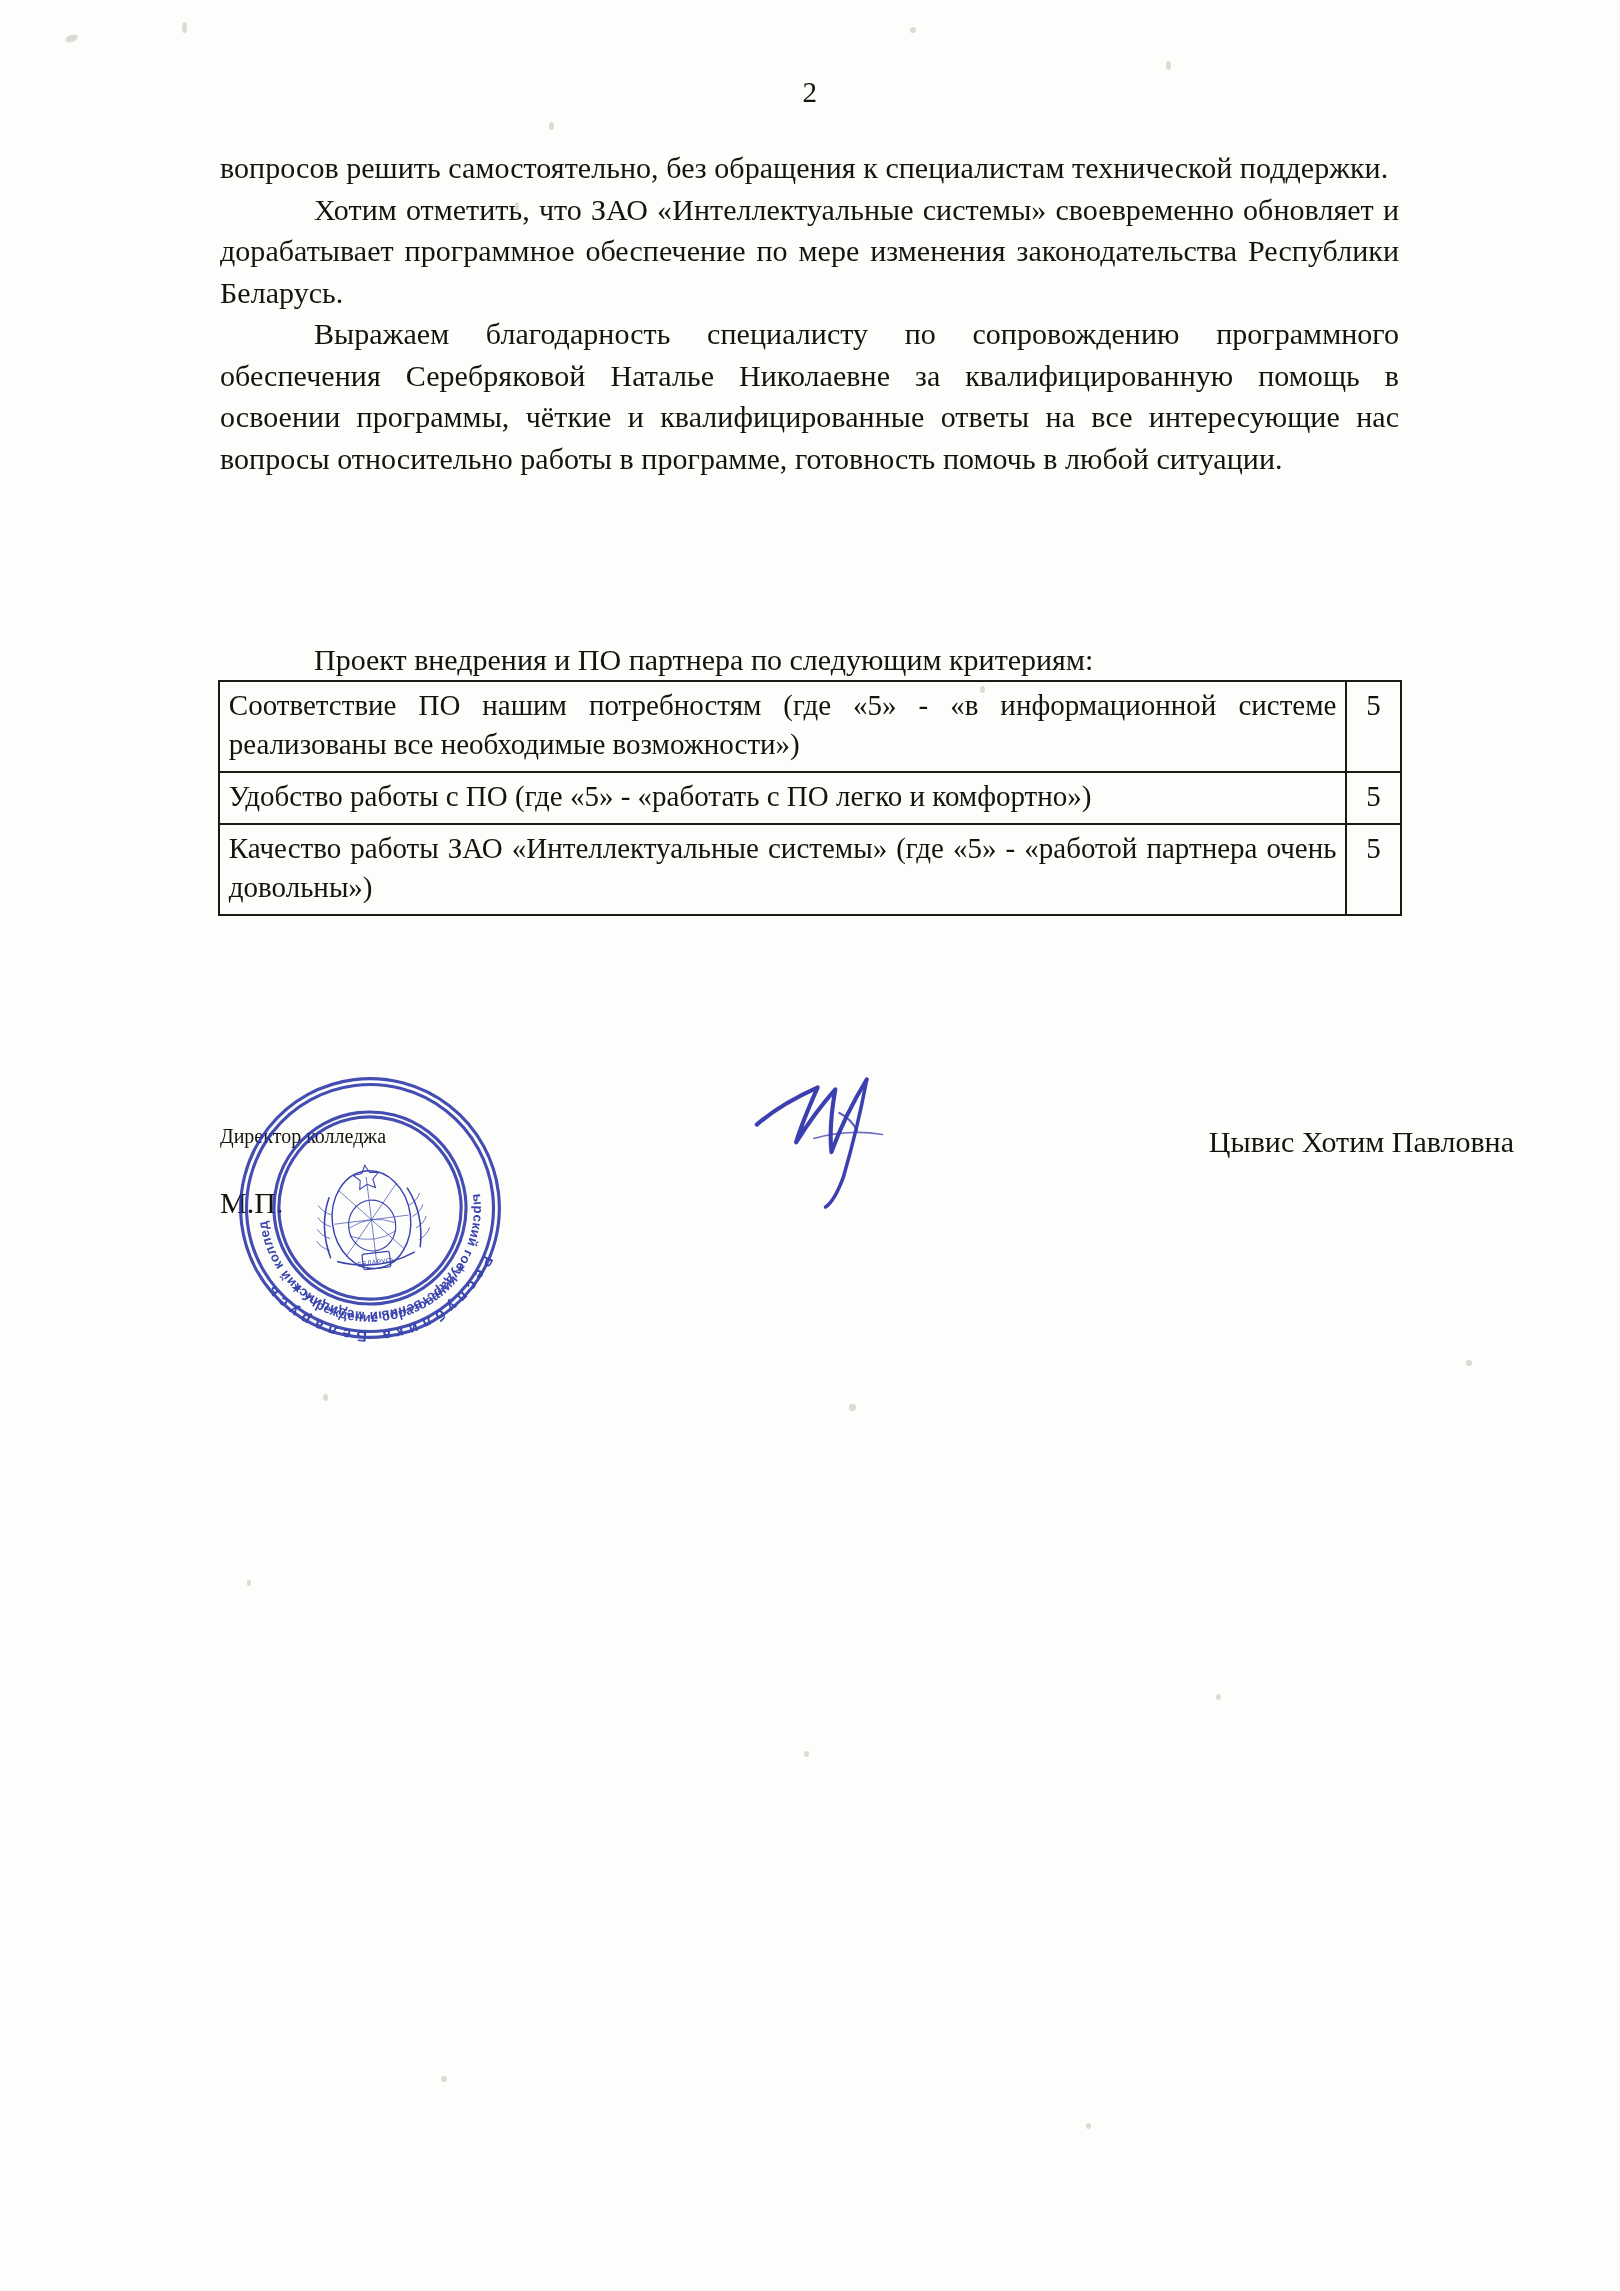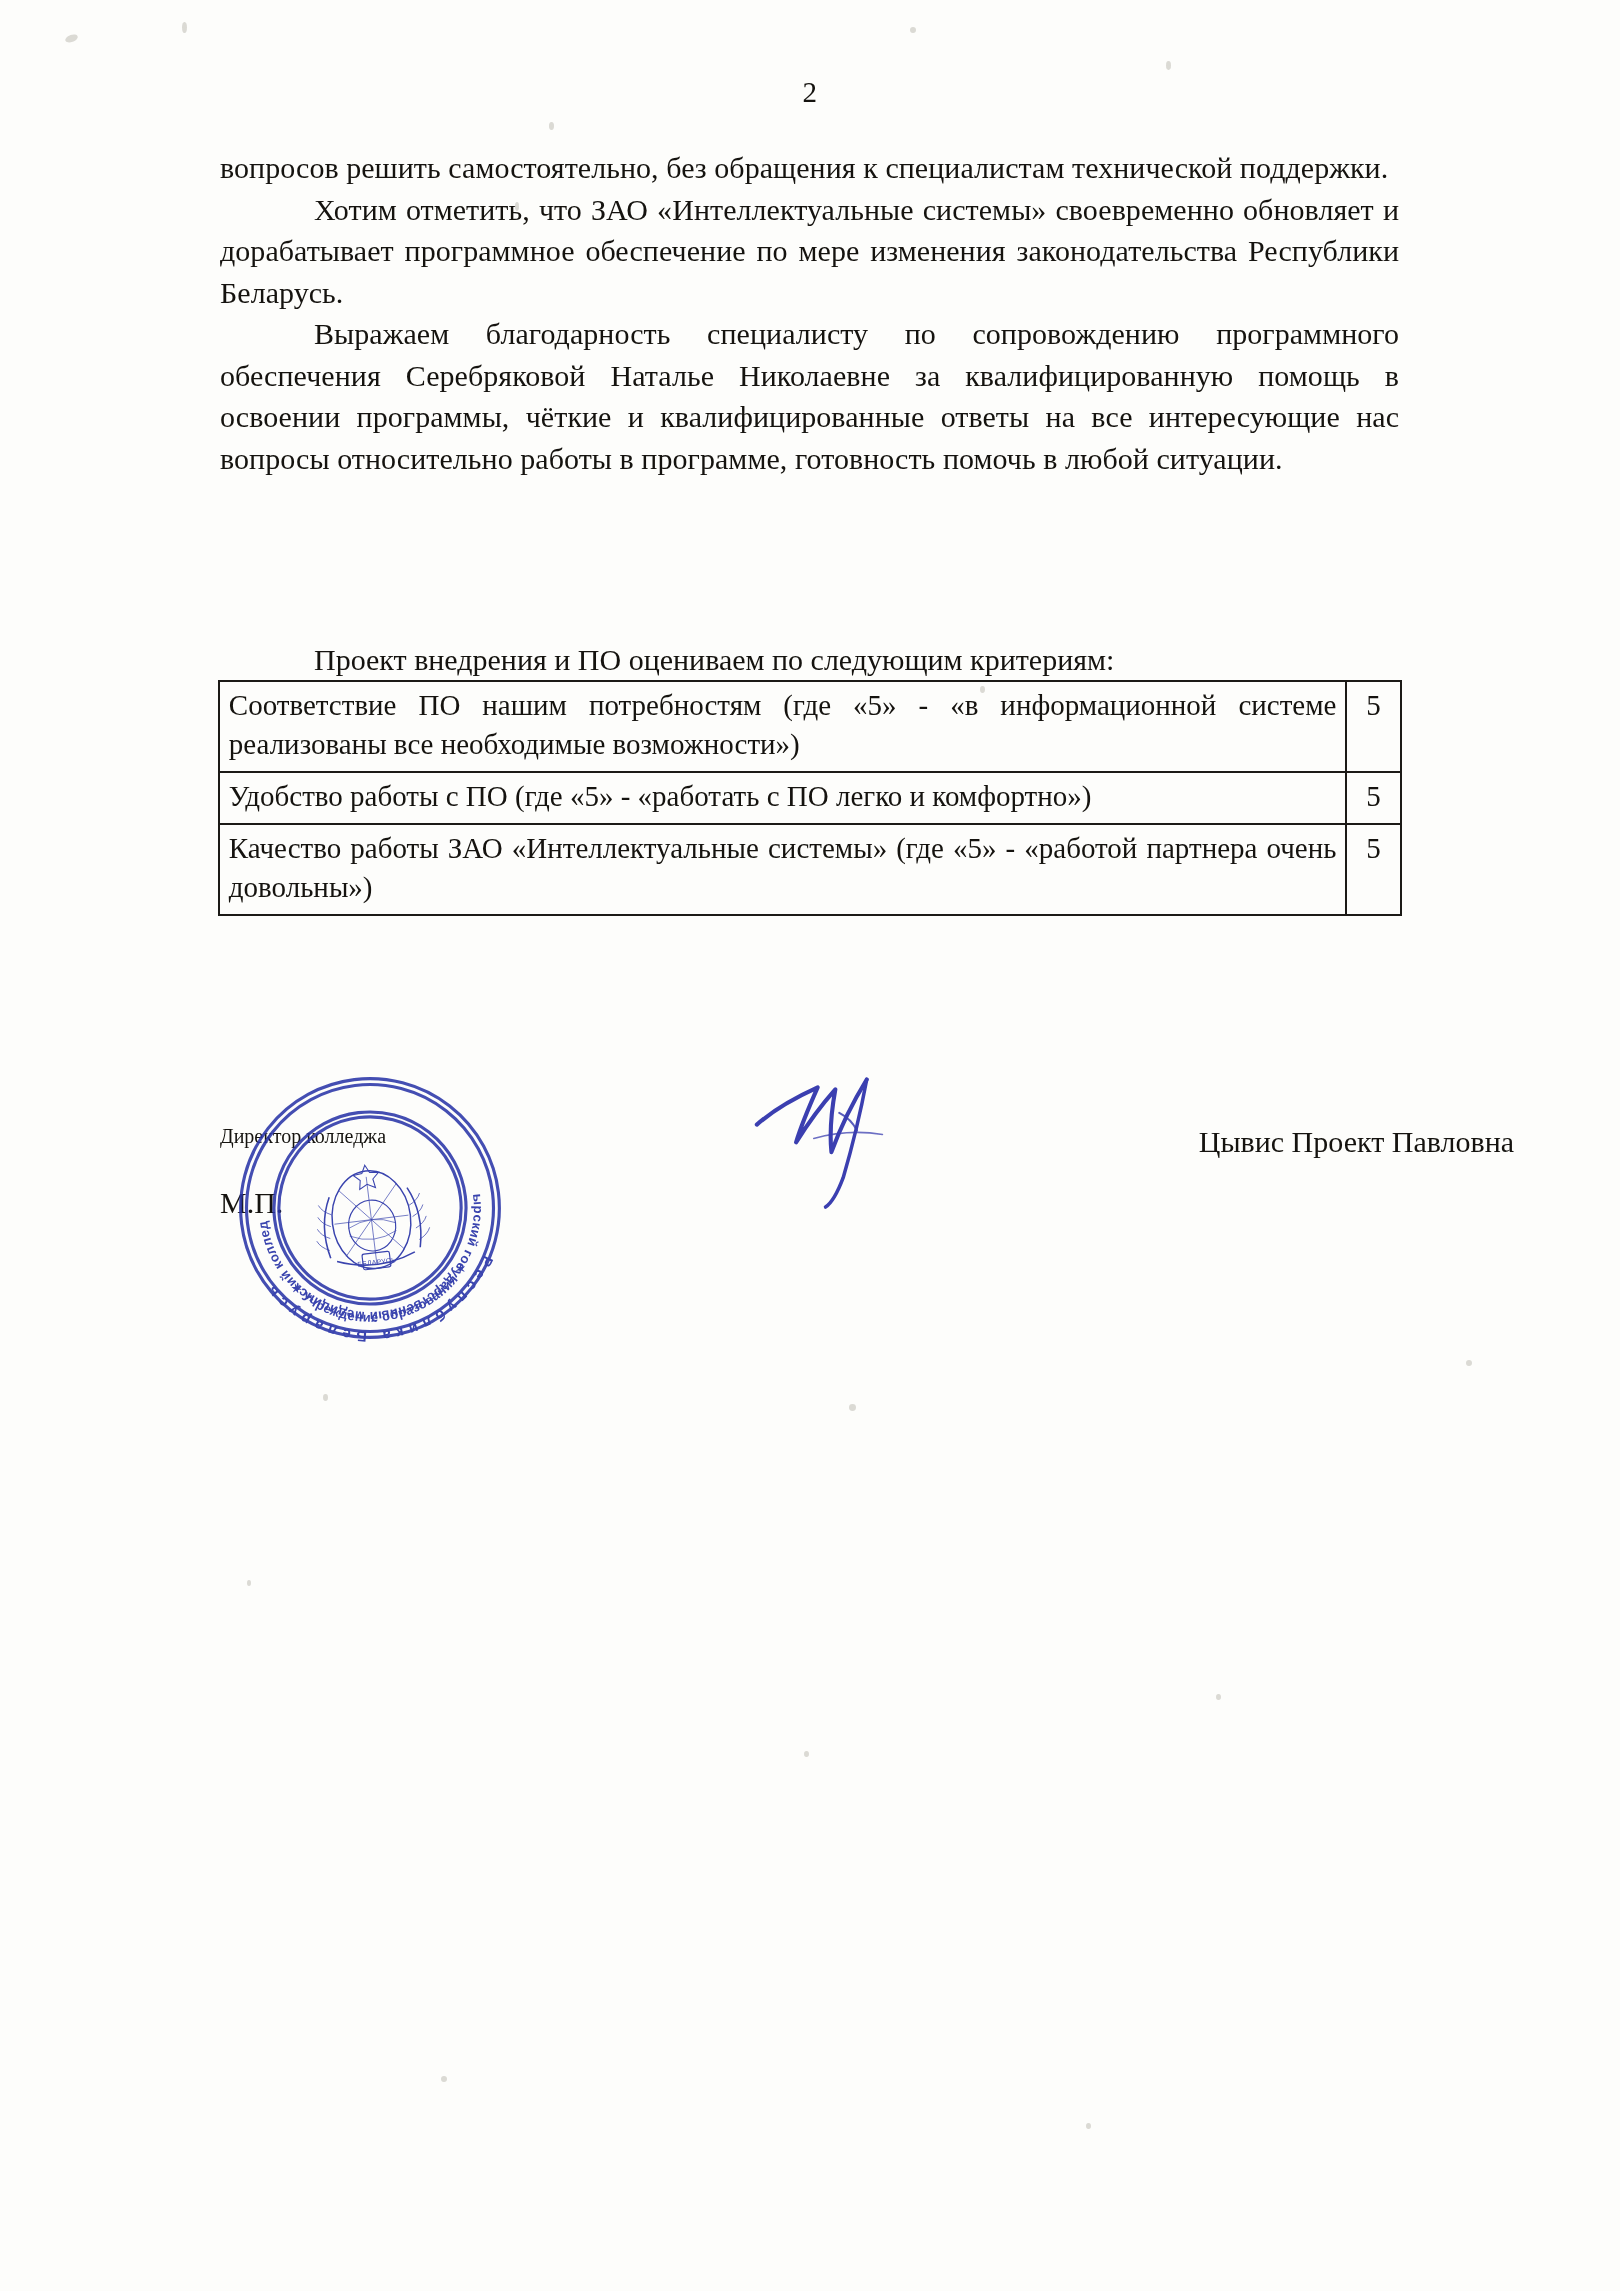--- a/index.html
+++ b/index.html
@@ -173,42 +173,42 @@
   <div class="speck" style="left:247px; top:1580px;width:3.9px;  height:5.9px;"></div>
 
   <div class="page-number">2</div>
 
   <div class="body-block">
     <p class="para">вопросов решить самостоятельно, без обращения к специалистам технической поддержки.</p>
     <p class="para indent">Хотим отметить, что ЗАО «Интеллектуальные системы» своевременно обновляет и дорабатывает программное обеспечение по мере изменения законодательства Республики Беларусь.</p>
     <p class="para indent">Выражаем благодарность специалисту по сопровождению программного обеспечения Серебряковой Наталье Николаевне за квалифицированную помощь в освоении программы, чёткие и квалифицированные ответы на все интересующие нас вопросы относительно работы в программе, готовность помочь в любой ситуации.</p>
   </div>
 
-  <div class="criteria-lead">Проект внедрения и ПО оцениваем по следующим критериям:</div>
+  <div class="criteria-lead">Проект внедрения и ПО партнера по следующим критериям:</div>
 
   <table class="rating-table">
     <tbody>
       <tr>
         <td>Соответствие ПО нашим потребностям (где «5» - «в информационной системе реализованы все необходимые возможности»)</td>
         <td class="score">5</td>
       </tr>
       <tr>
         <td>Удобство работы с ПО (где «5» - «работать с ПО легко и комфортно»)</td>
         <td class="score">5</td>
       </tr>
       <tr>
         <td>Качество работы ЗАО «Интеллектуальные системы» (где «5» - «работой партнера очень довольны»)</td>
         <td class="score">5</td>
       </tr>
     </tbody>
   </table>
 
   <div class="sig-row">
     <span class="sig-title">Директор колледжа</span>
-    <span class="sig-name">Цывис Проект Павловна</span>
+    <span class="sig-name">Цывис Хотим Павловна</span>
   </div>
   <div class="mp-mark">М.П.</div>
 
   <svg class="stamp" viewBox="0 0 300 300">
     <defs>
       <path id="arcOuterTop" d="M 150,150 m -126,0 a 126,126 0 0 1 252,0" transform="rotate(180 150 150)"></path>
       <path id="arcInnerTop" d="M 150,150 m -106,0 a 106,106 0 0 1 212,0" transform="rotate(180 150 150)"></path>
       <path id="arcBottom" d="M 150,150 m -116,0 a 116,116 0 0 0 232,0"></path>
     </defs>
     <g fill="none" stroke="#2a35a8" stroke-width="3.2" opacity="0.95">

